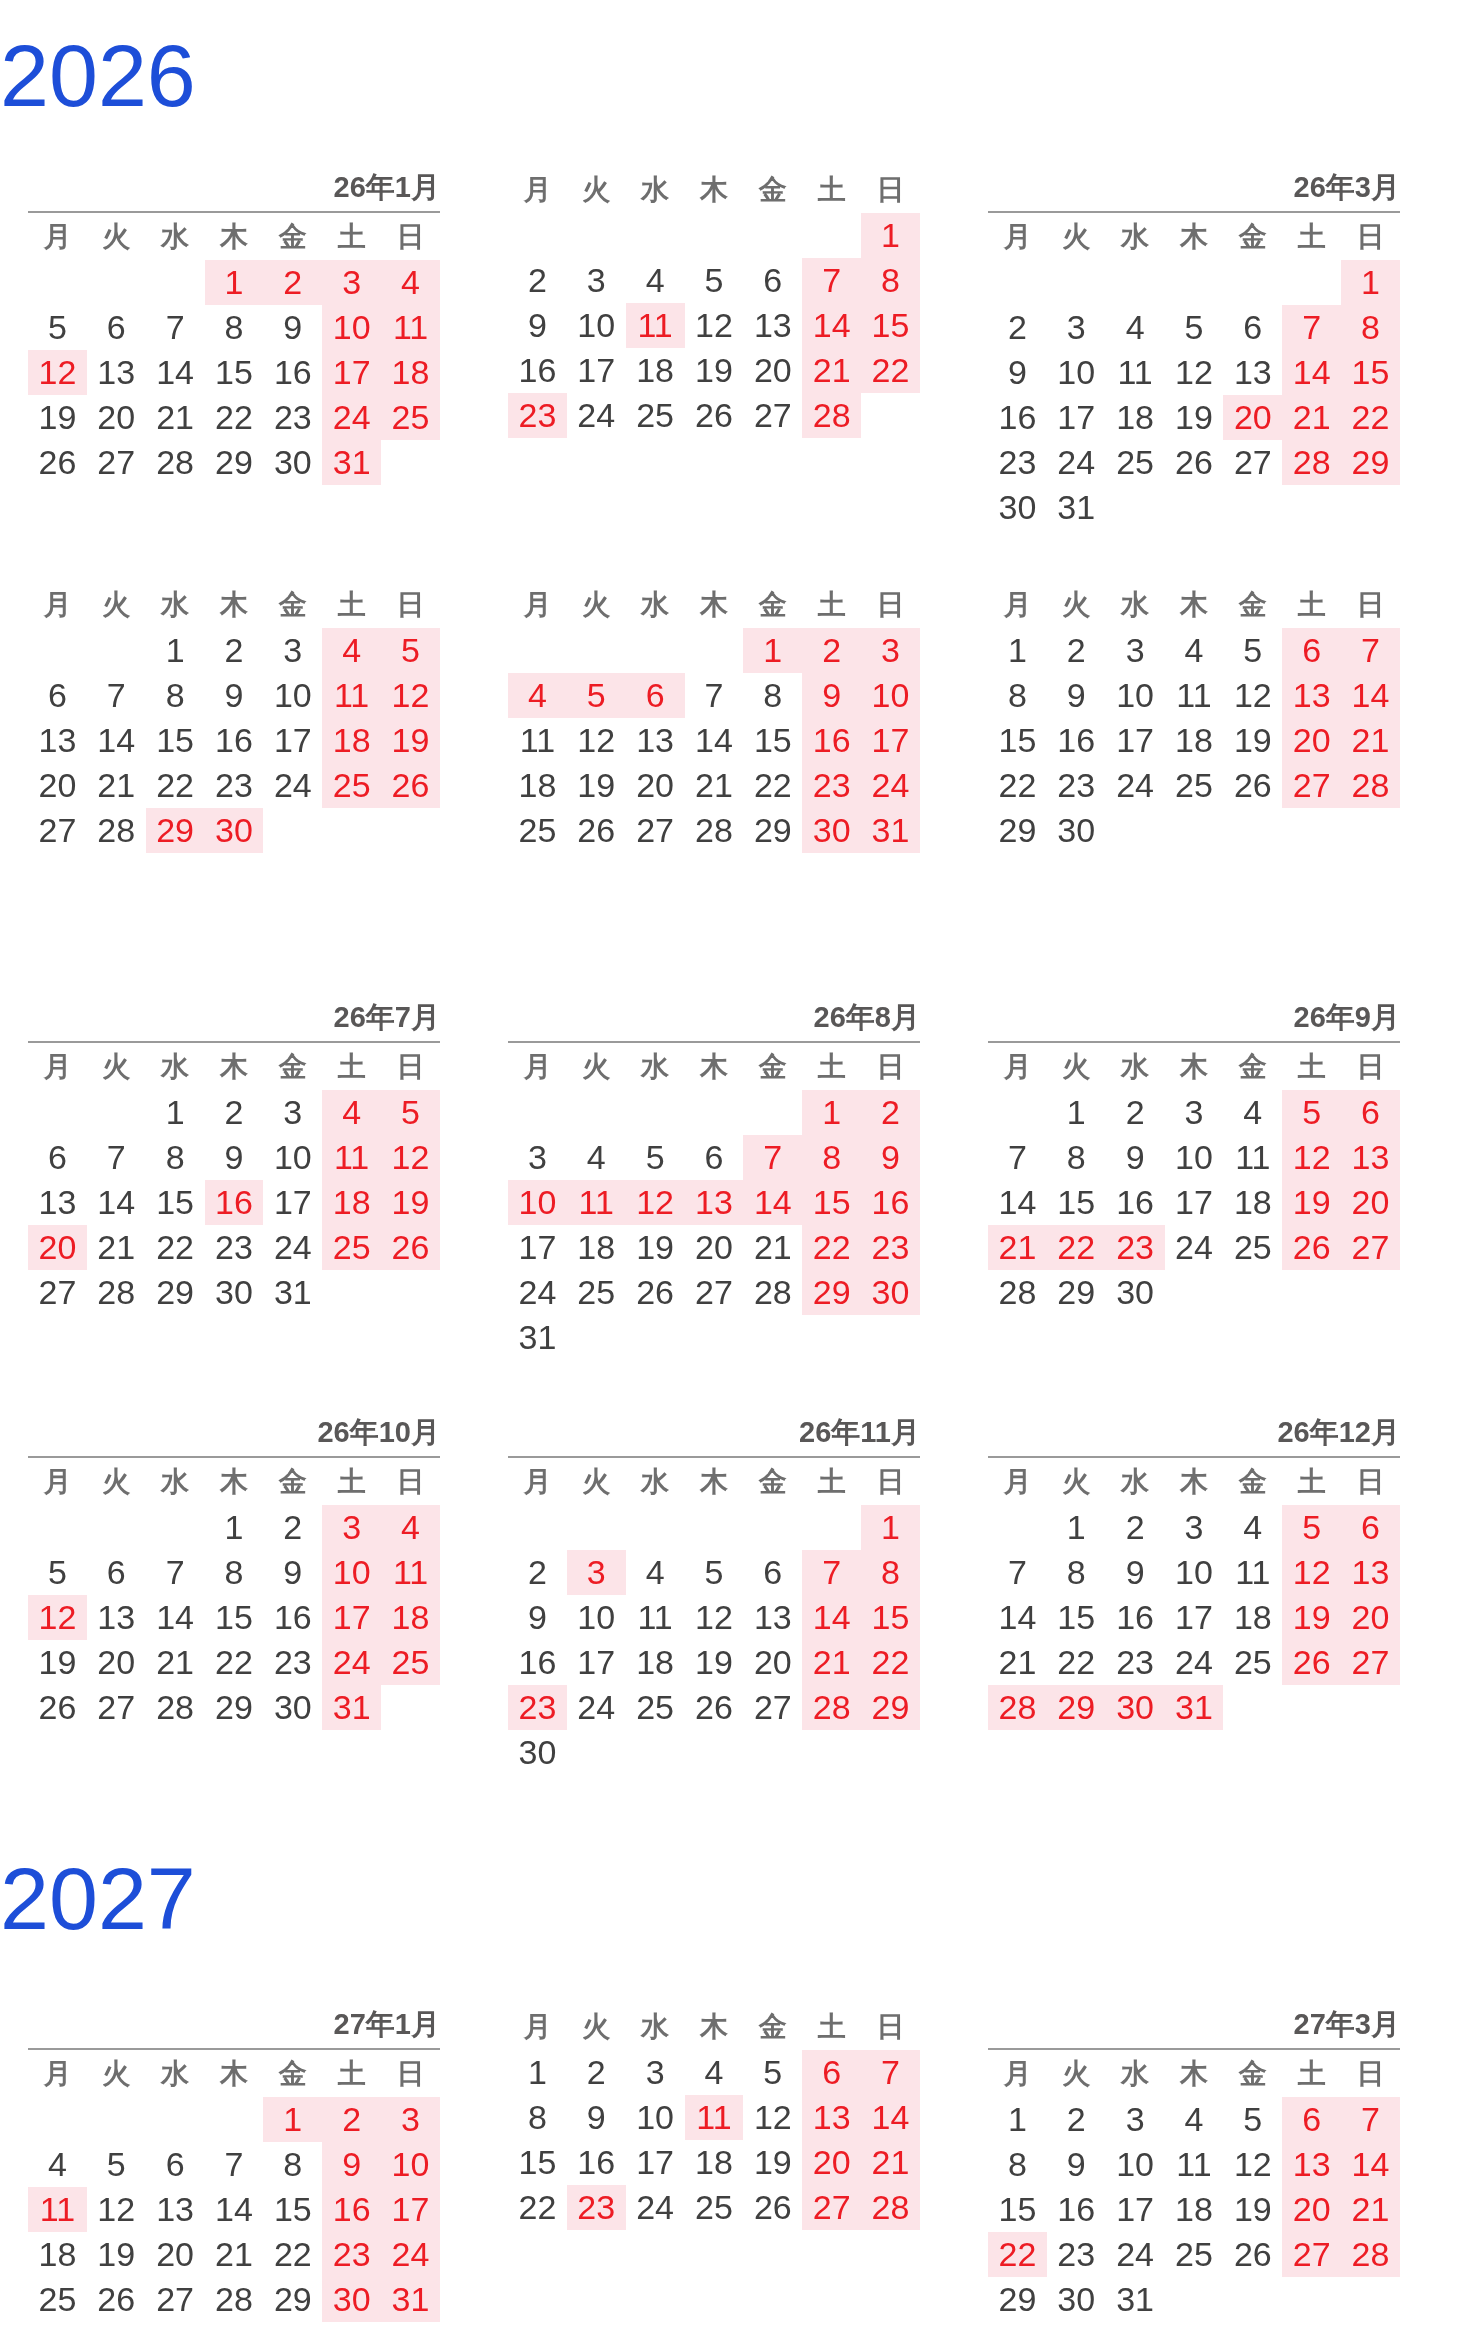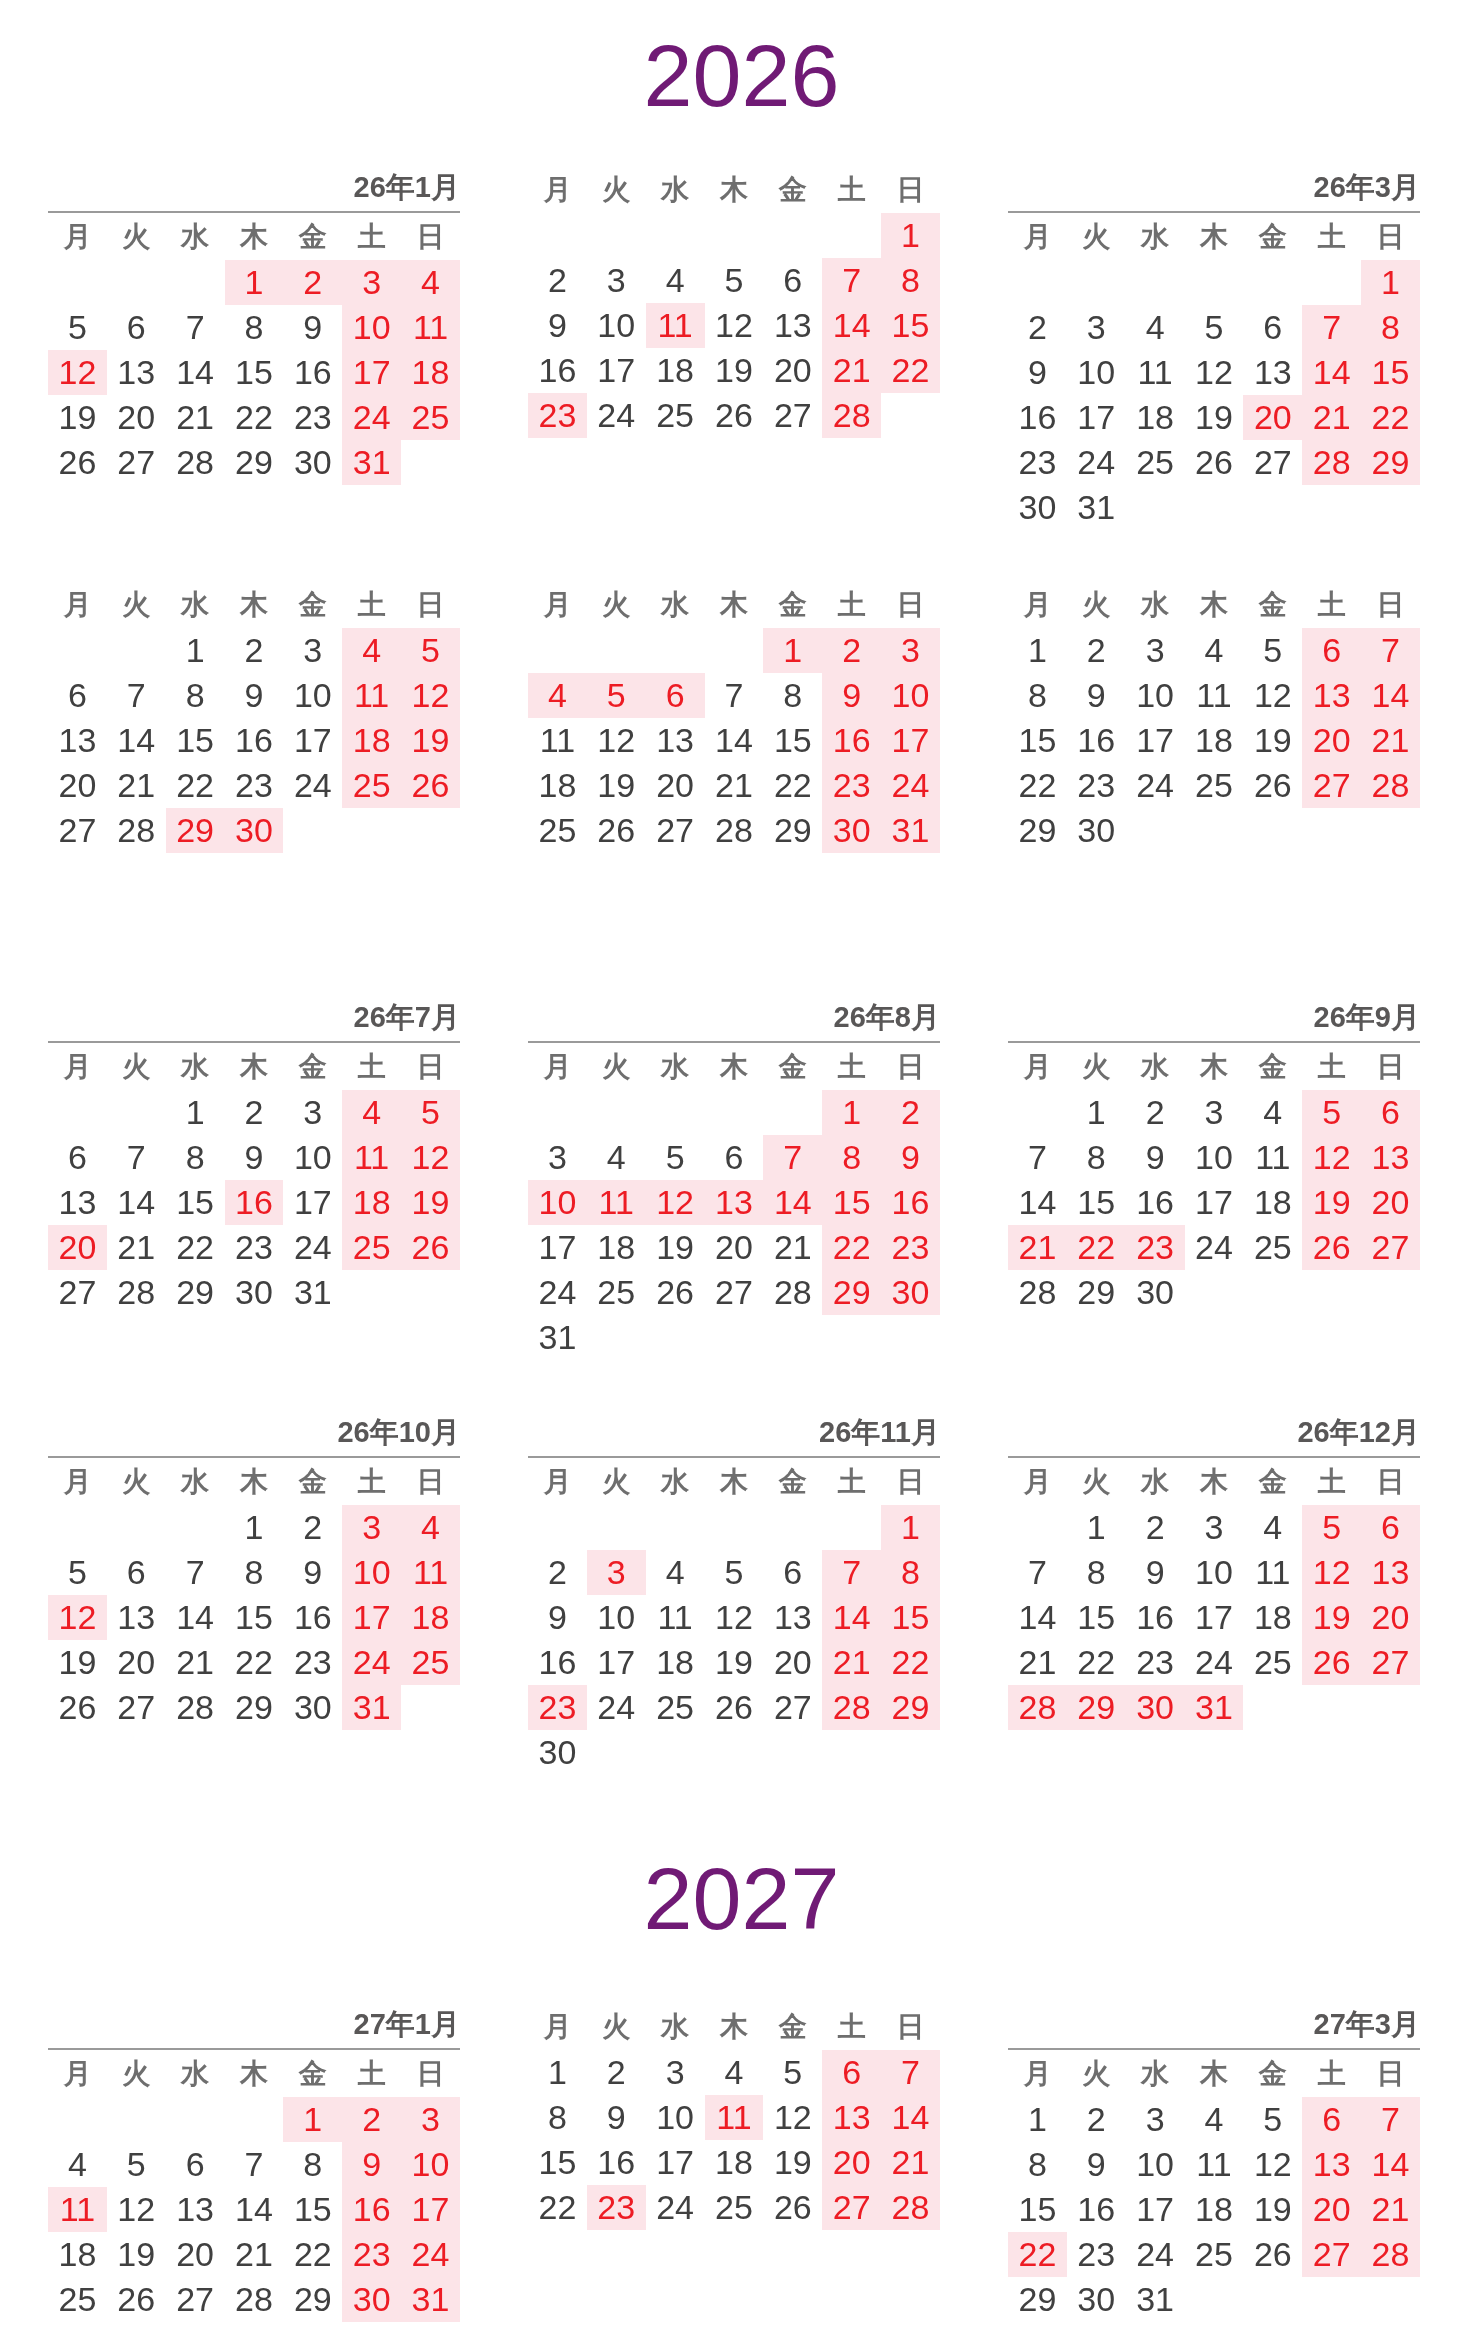--- a/index.html
+++ b/index.html
@@ -2,30 +2,29 @@
 <html><head>
 <meta charset="utf-8">
 <style>
   html,body{margin:0;padding:0;background:#ffffff;}
   body{
     width:1483px;height:2345px;overflow:hidden;
     font-family:"Liberation Sans","DejaVu Sans",sans-serif;
   }
   .year-title{
     margin:25px 0 40px 0;
-    text-align:center;
     font-size:88px;line-height:101px;
-    font-weight:400;color:#701a75;
+    font-weight:400;color:#1d4ed8;
   }
   .year-title.second{margin-top:70px;margin-bottom:54px;}
   .months-grid{
     display:grid;
     grid-template-columns:412px 412px 412px;
     column-gap:68px;row-gap:48px;
-    padding-left:48px;
+    padding-left:28px;
     width:1372px;
   }
   .month{height:367px;}
   .month-title{
     height:45px;line-height:42px;
     font-size:29px;font-weight:bold;color:#595757;
     text-align:right;
     border-bottom:2px solid #9a9a9a;
   }
   table.cal{width:100%;border-collapse:collapse;table-layout:fixed;}

